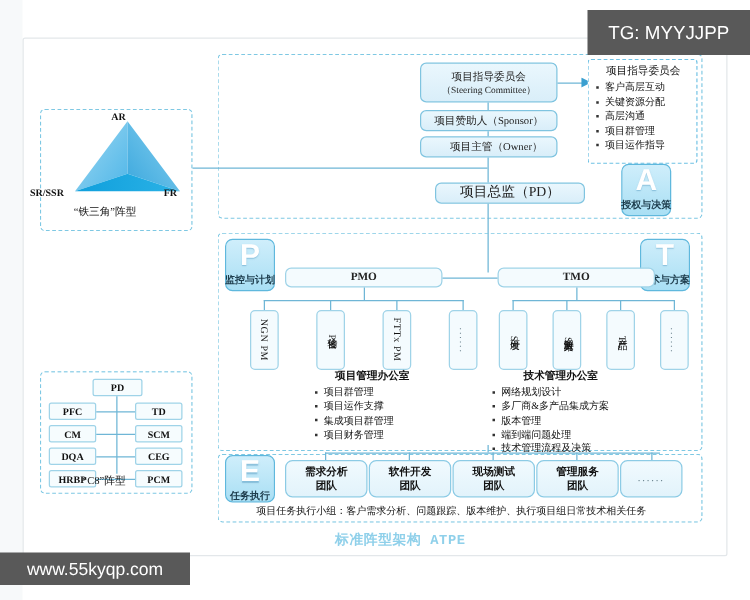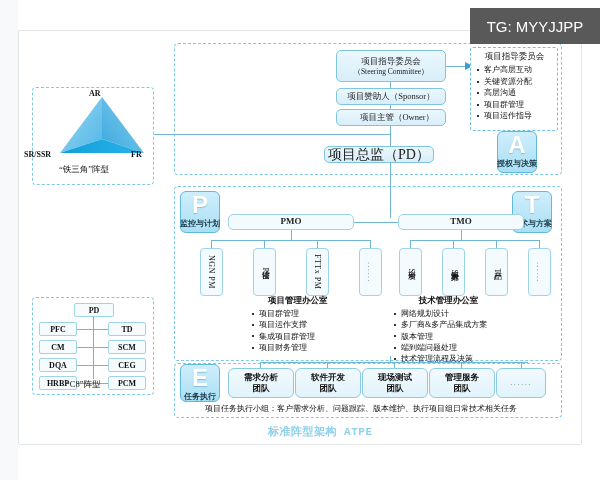--- a/index.html
+++ b/index.html
@@ -188,21 +188,21 @@
 
   <div class="box" style="left:336px;top:50px;width:110px;height:32px;flex-direction:column;font-size:8.5px;">
     <span>项目指导委员会</span>
     <span style="font-size:7.5px;">（Steering Committee）</span>
   </div>
 
   <div class="box" style="left:336px;top:88px;width:110px;height:17px;font-size:8.5px;">项目赞助人（Sponsor）</div>
 
   <div class="box" style="left:336px;top:109px;width:110px;height:17px;font-size:8.5px;padding-left:12px;">项目主管（Owner）</div>
 
-  <div class="box" style="left:324px;top:146px;width:110px;height:17px;font-size:14px;">项目总监（PD）</div>
+  <div class="box" style="left:348px;top:146px;width:120px;height:17px;font-size:11px;">项目总监（PD）</div>
 
   <div class="ln v" style="left:390px;top:82px;height:6px;"></div>
   <div class="ln v" style="left:390px;top:105px;height:4px;"></div>
   <div class="ln v" style="left:390px;top:126px;height:20px;"></div>
   <div class="ln v" style="left:390px;top:163px;height:55px;"></div>
 
   <div class="ln h" style="left:154px;top:134px;width:236px;"></div>
 
   <div class="ln h" style="left:446px;top:66px;width:22px;"></div>
   <svg style="position:absolute;left:465px;top:62px;" width="9" height="9">
@@ -334,14 +334,15 @@
   </div>
   <div class="team" style="left:496px;top:368px;width:50px;font-weight:normal;color:#6f8792;letter-spacing:1.5px;">
     <span>......</span>
   </div>
 
   <div class="subcap" style="left:205px;top:403px;">项目任务执行小组：客户需求分析、问题跟踪、版本维护、执行项目组日常技术相关任务</div>
 
   <div class="cap-title" style="left:268px;top:424px;font-family:Liberation Mono, monospace;">标准阵型架构 ATPE</div>
 
   <div class="wm" id="wm-tg">TG: MYYJJPP</div>
+  <div class="wm" id="wm-site">www.55kyqp.com</div>
 
 </div>
 
 </body></html>

